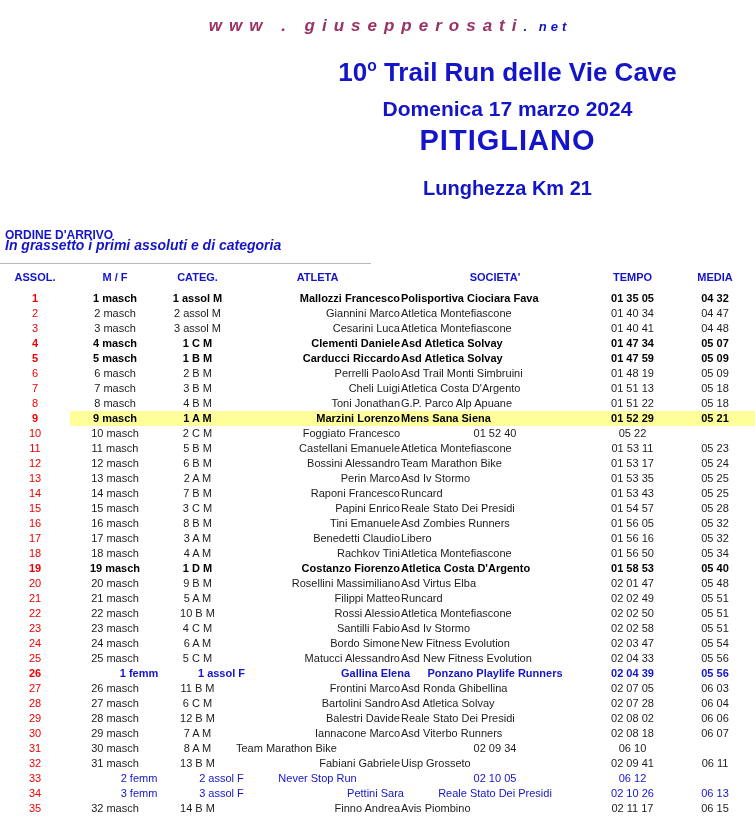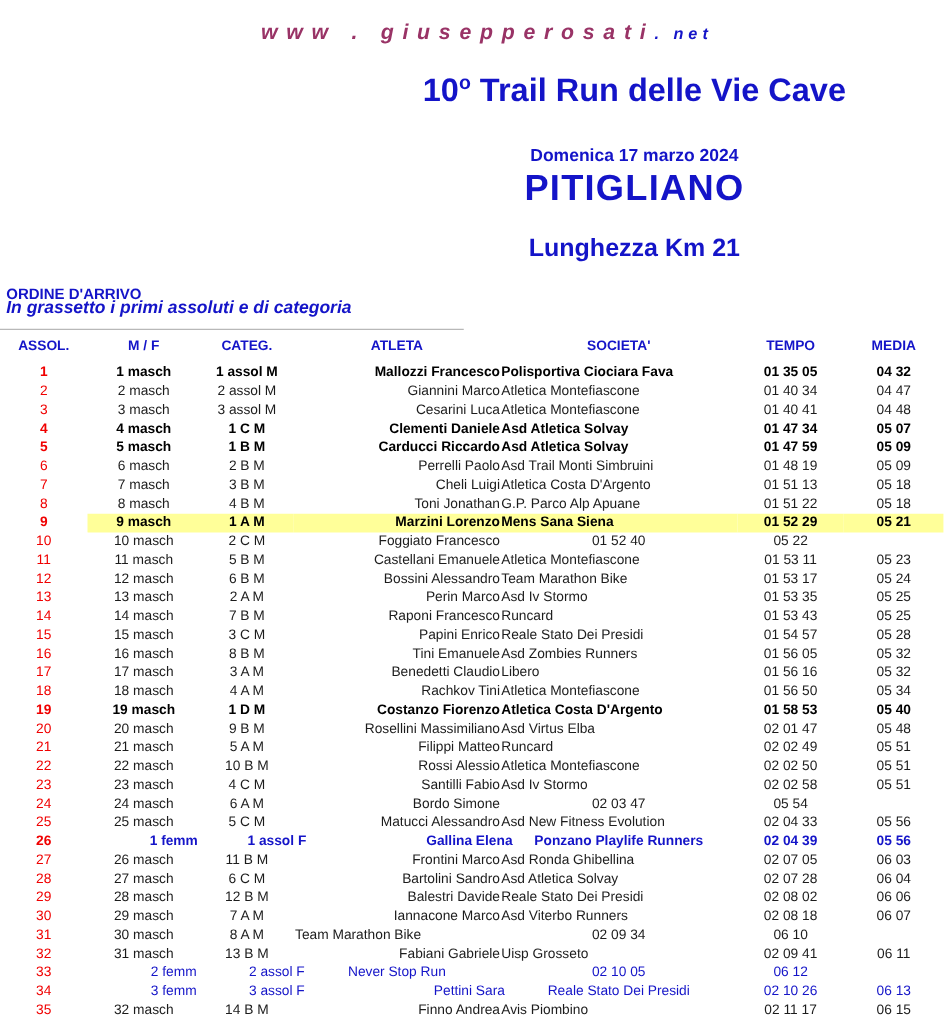--- a/index.html
+++ b/index.html
@@ -30,21 +30,21 @@
     color:var(--blue);
     font-size:13px;letter-spacing:4px;
   }
   .titles{
     position:absolute;top:0;left:260px;right:0;
     text-align:center;color:var(--blue);font-weight:bold;
     white-space:nowrap;
   }
   .event-title{margin-top:57px;font-size:26px;}
   .event-title sup{font-size:60%;}
-  .event-date{margin-top:28px;font-size:14px;}
+  .event-date{margin-top:9px;font-size:21px;}
   .event-city{margin-top:3px;font-size:29px;letter-spacing:1px;}
   .event-distance{margin-top:20px;font-size:20px;}
   .section-heading{
     position:absolute;top:228px;left:5px;
     color:var(--blue);font-weight:bold;font-size:12px;
   }
   .section-note{
     position:absolute;top:237px;left:5px;
     color:var(--blue);font-weight:bold;font-style:italic;font-size:14px;
   }
@@ -314,20 +314,21 @@
     <div class="cell c-ath">Santilli Fabio</div>
     <div class="cell c-soc">Asd Iv Stormo</div>
     <div class="cell c-tempo">02 02 58</div>
     <div class="cell c-media">05 51</div>
   </div>
         <div class="row">
     <div class="cell c-pos">24</div>
     <div class="cell c-mf">24 masch</div>
     <div class="cell c-cat">6 A M</div>
     <div class="cell c-ath">Bordo Simone</div>
+    <div class="cell c-soc">New Fitness Evolution</div>
     <div class="cell c-tempo">02 03 47</div>
     <div class="cell c-media">05 54</div>
   </div>
         <div class="row">
     <div class="cell c-pos">25</div>
     <div class="cell c-mf">25 masch</div>
     <div class="cell c-cat">5 C M</div>
     <div class="cell c-ath">Matucci Alessandro</div>
     <div class="cell c-soc">Asd New Fitness Evolution</div>
     <div class="cell c-tempo">02 04 33</div>

